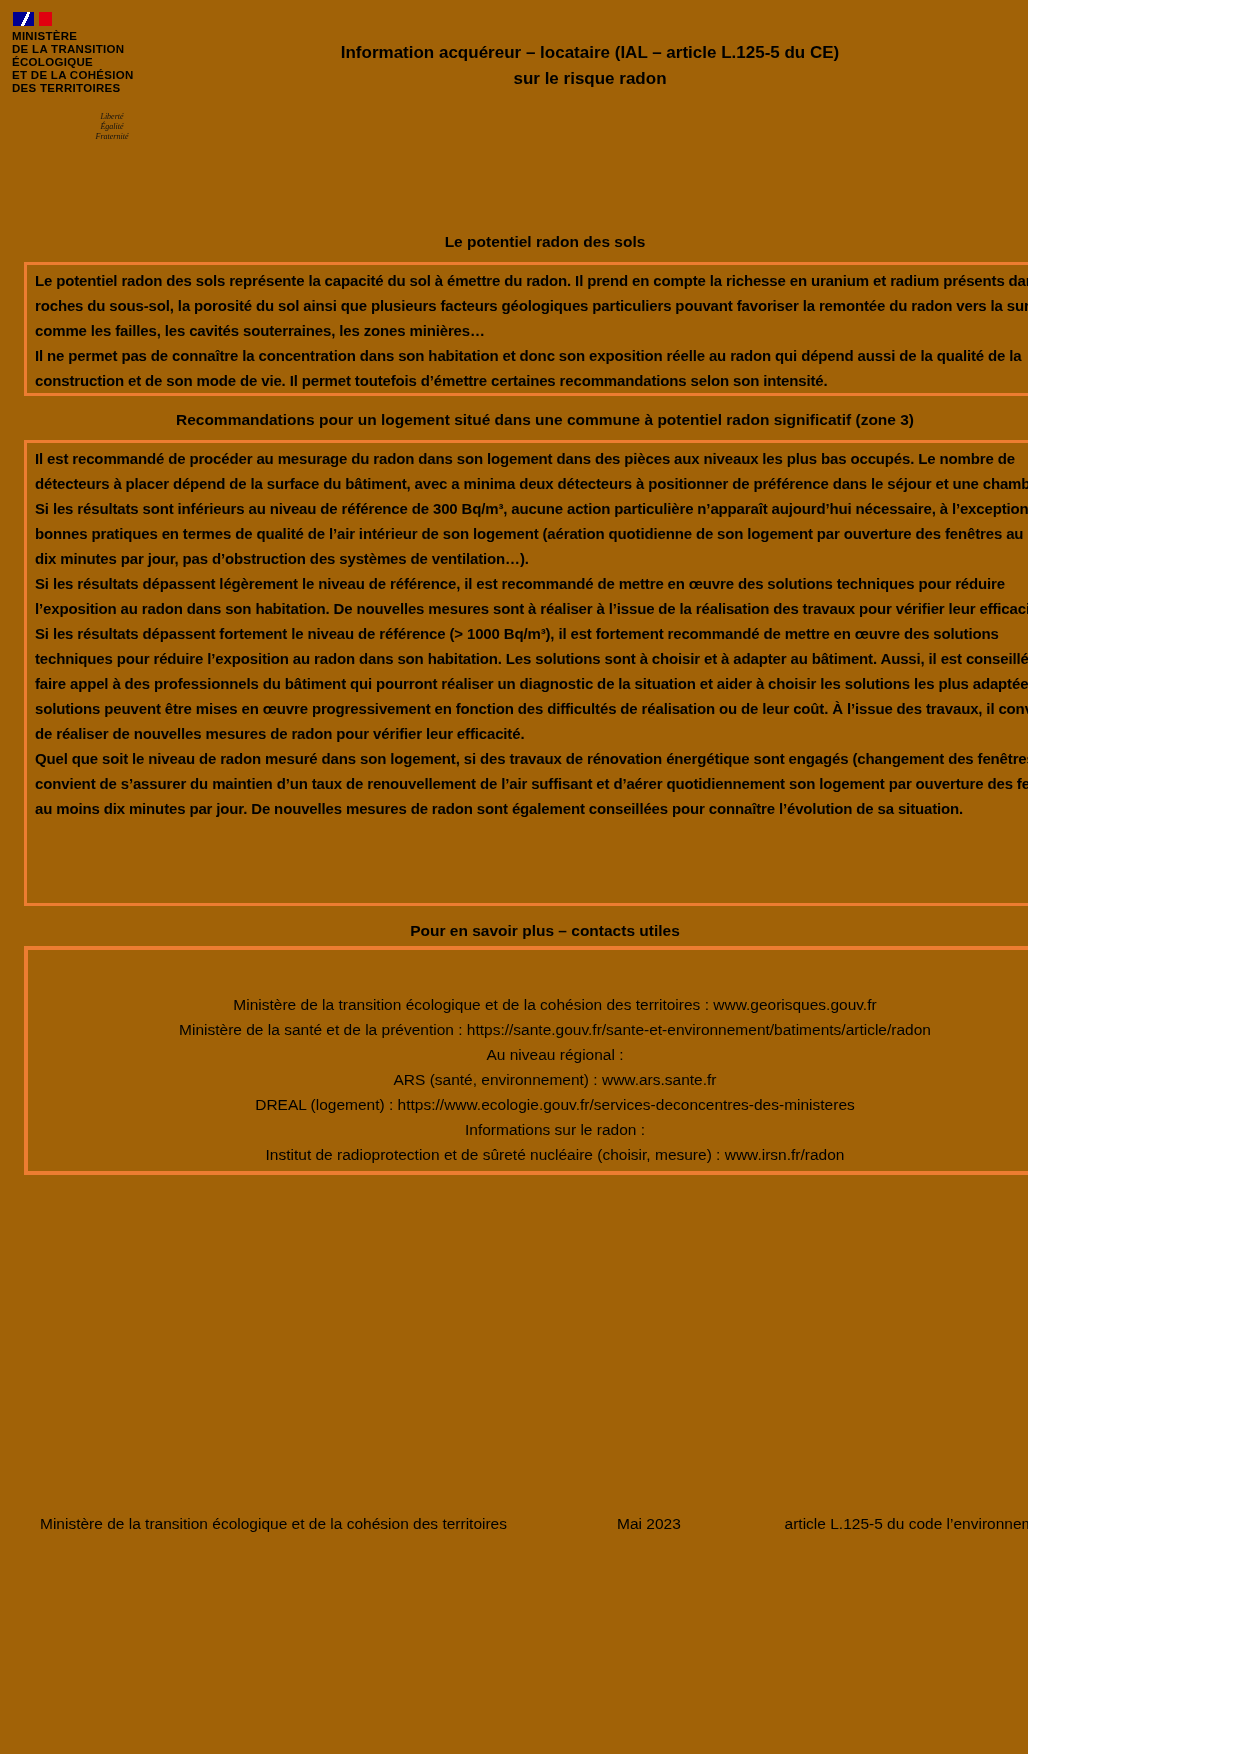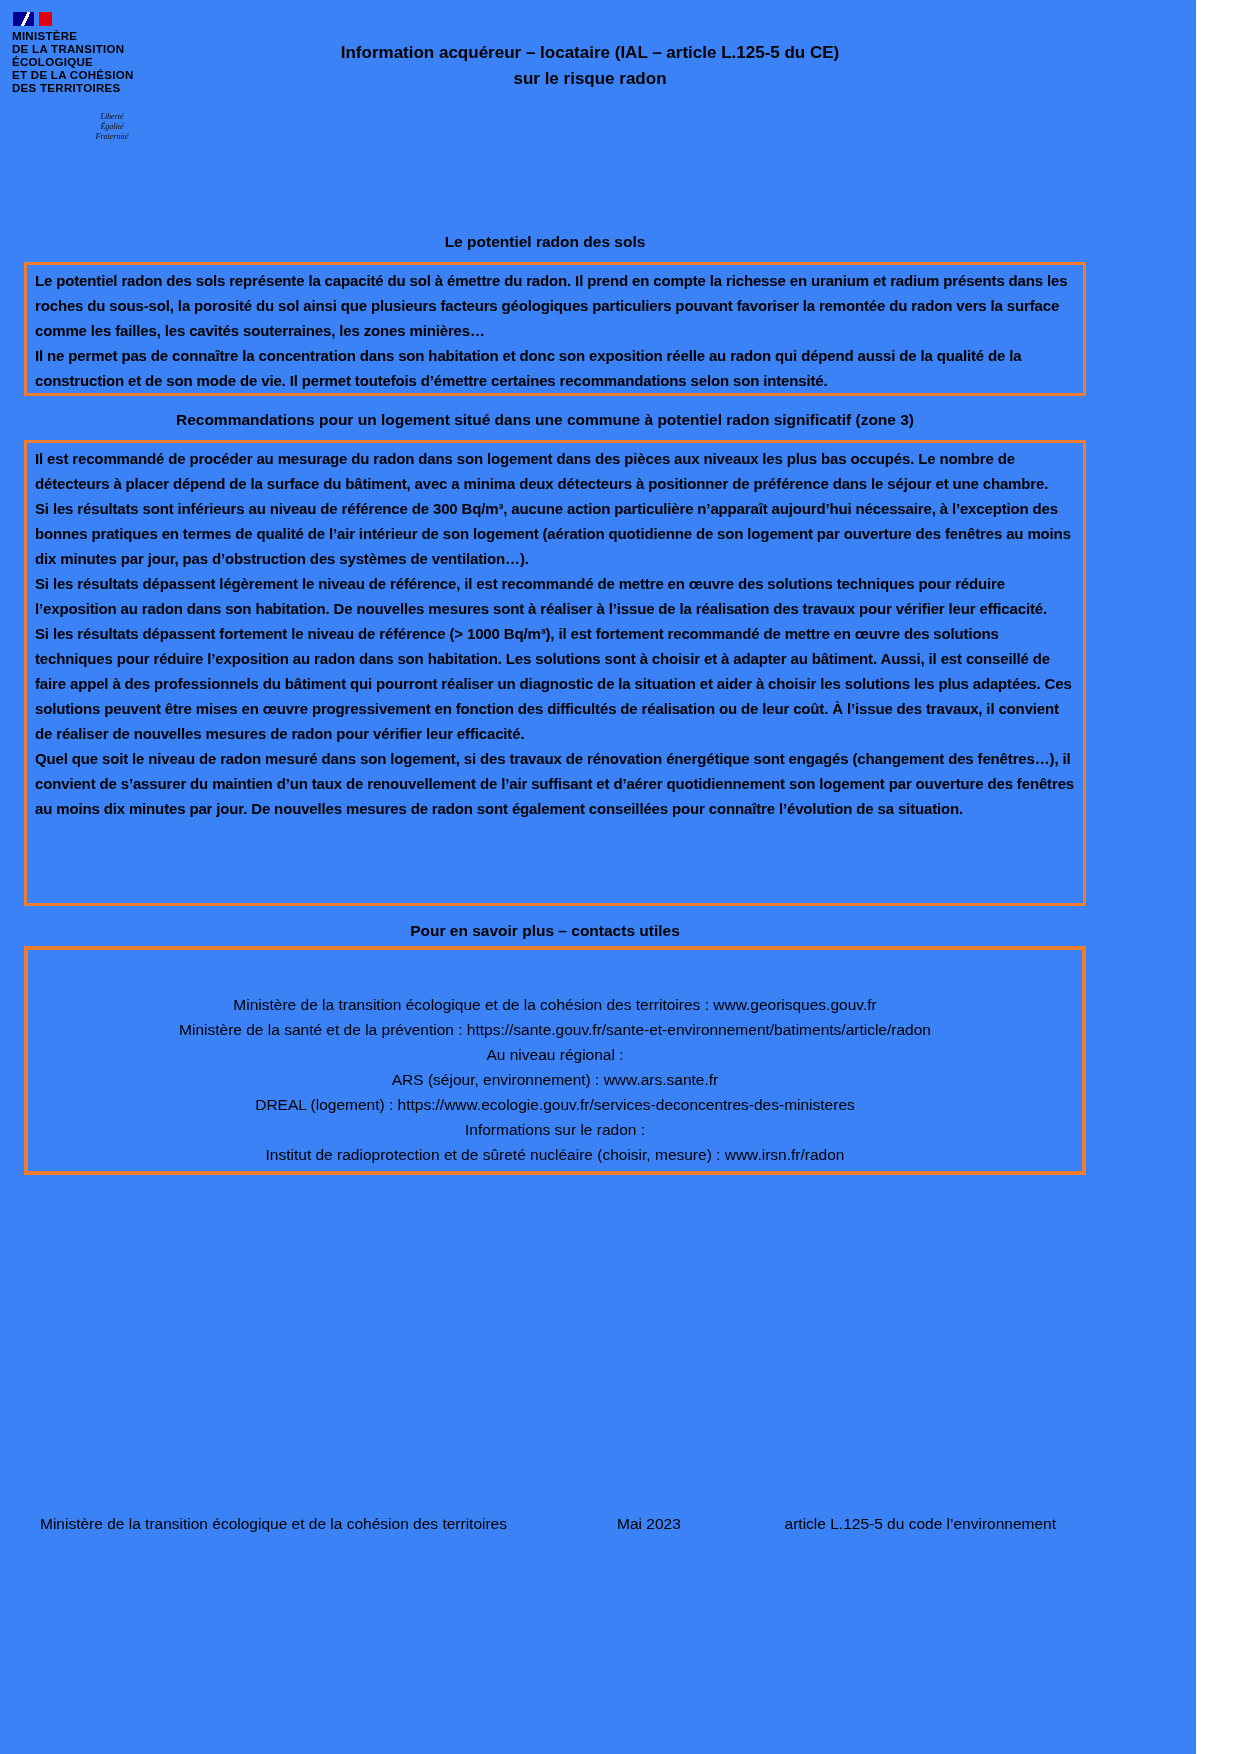--- a/index.html
+++ b/index.html
@@ -1,17 +1,17 @@
 <!DOCTYPE html>
 <html><head>
 <meta charset="utf-8">
 <style>
   html,body { margin:0; padding:0; background:#ffffff; }
   .page {
-    position:relative; width:1196px; height:1754px; background:#3b82f6;
+    position:relative; width:1028px; height:1754px; background:#a16207;
     font-family:"Liberation Sans", sans-serif; color:#000; overflow:hidden;
   }
 
   
   .logo { position:absolute; left:12px; top:12px; width:200px; }
   .flag { display:flex; gap:5px; margin-bottom:4px; margin-left:1px; }
   .flag-blue { width:21px; height:14px; background:linear-gradient(115deg,#000091 52%,#ffffff 52%,#ffffff 64%,#000091 64%); }
   .flag-red { width:13px; height:14px; background:#e1000f; }
   .ministry { font-weight:bold; font-size:11.5px; line-height:13px; letter-spacing:0.3px; }
   .motto { margin-top:17px; font-family:"Liberation Serif", serif; font-style:italic; font-size:8px; line-height:10px; color:#111;text-align:center; }
@@ -98,21 +98,21 @@
     <p>Si les résultats dépassent fortement le niveau de référence (&gt; 1000 Bq/m³), il est fortement recommandé de mettre en œuvre des solutions techniques pour réduire l’exposition au radon dans son habitation. Les solutions sont à choisir et à adapter au bâtiment. Aussi, il est conseillé de faire appel à des professionnels du bâtiment qui pourront réaliser un diagnostic de la situation et aider à choisir les solutions les plus adaptées. Ces solutions peuvent être mises en œuvre progressivement en fonction des difficultés de réalisation ou de leur coût. À l’issue des travaux, il convient de réaliser de nouvelles mesures de radon pour vérifier leur efficacité.</p>
     <p>Quel que soit le niveau de radon mesuré dans son logement, si des travaux de rénovation énergétique sont engagés (changement des fenêtres…), il convient de s’assurer du maintien d’un taux de renouvellement de l’air suffisant et d’aérer quotidiennement son logement par ouverture des fenêtres au moins dix minutes par jour. De nouvelles mesures de radon sont également conseillées pour connaître l’évolution de sa situation.</p>
   </div>
 
   <div class="section-heading" id="heading-contacts">Pour en savoir plus – contacts utiles</div>
 
   <div class="box" id="box-contacts">
     <div>Ministère de la transition écologique et de la cohésion des territoires : www.georisques.gouv.fr</div>
     <div>Ministère de la santé et de la prévention : https://sante.gouv.fr/sante-et-environnement/batiments/article/radon</div>
     <div>Au niveau régional :</div>
-    <div>ARS (séjour, environnement) : www.ars.sante.fr</div>
+    <div>ARS (santé, environnement) : www.ars.sante.fr</div>
     <div>DREAL (logement) : https://www.ecologie.gouv.fr/services-deconcentres-des-ministeres</div>
     <div>Informations sur le radon :</div>
     <div>Institut de radioprotection et de sûreté nucléaire (choisir, mesure) : www.irsn.fr/radon</div>
   </div>
 
   <div class="footer">
     <span class="f-left">Ministère de la transition écologique et de la cohésion des territoires</span>
     <span class="f-center">Mai 2023</span>
     <span class="f-right">article L.125-5 du code l’environnement</span>
   </div>

